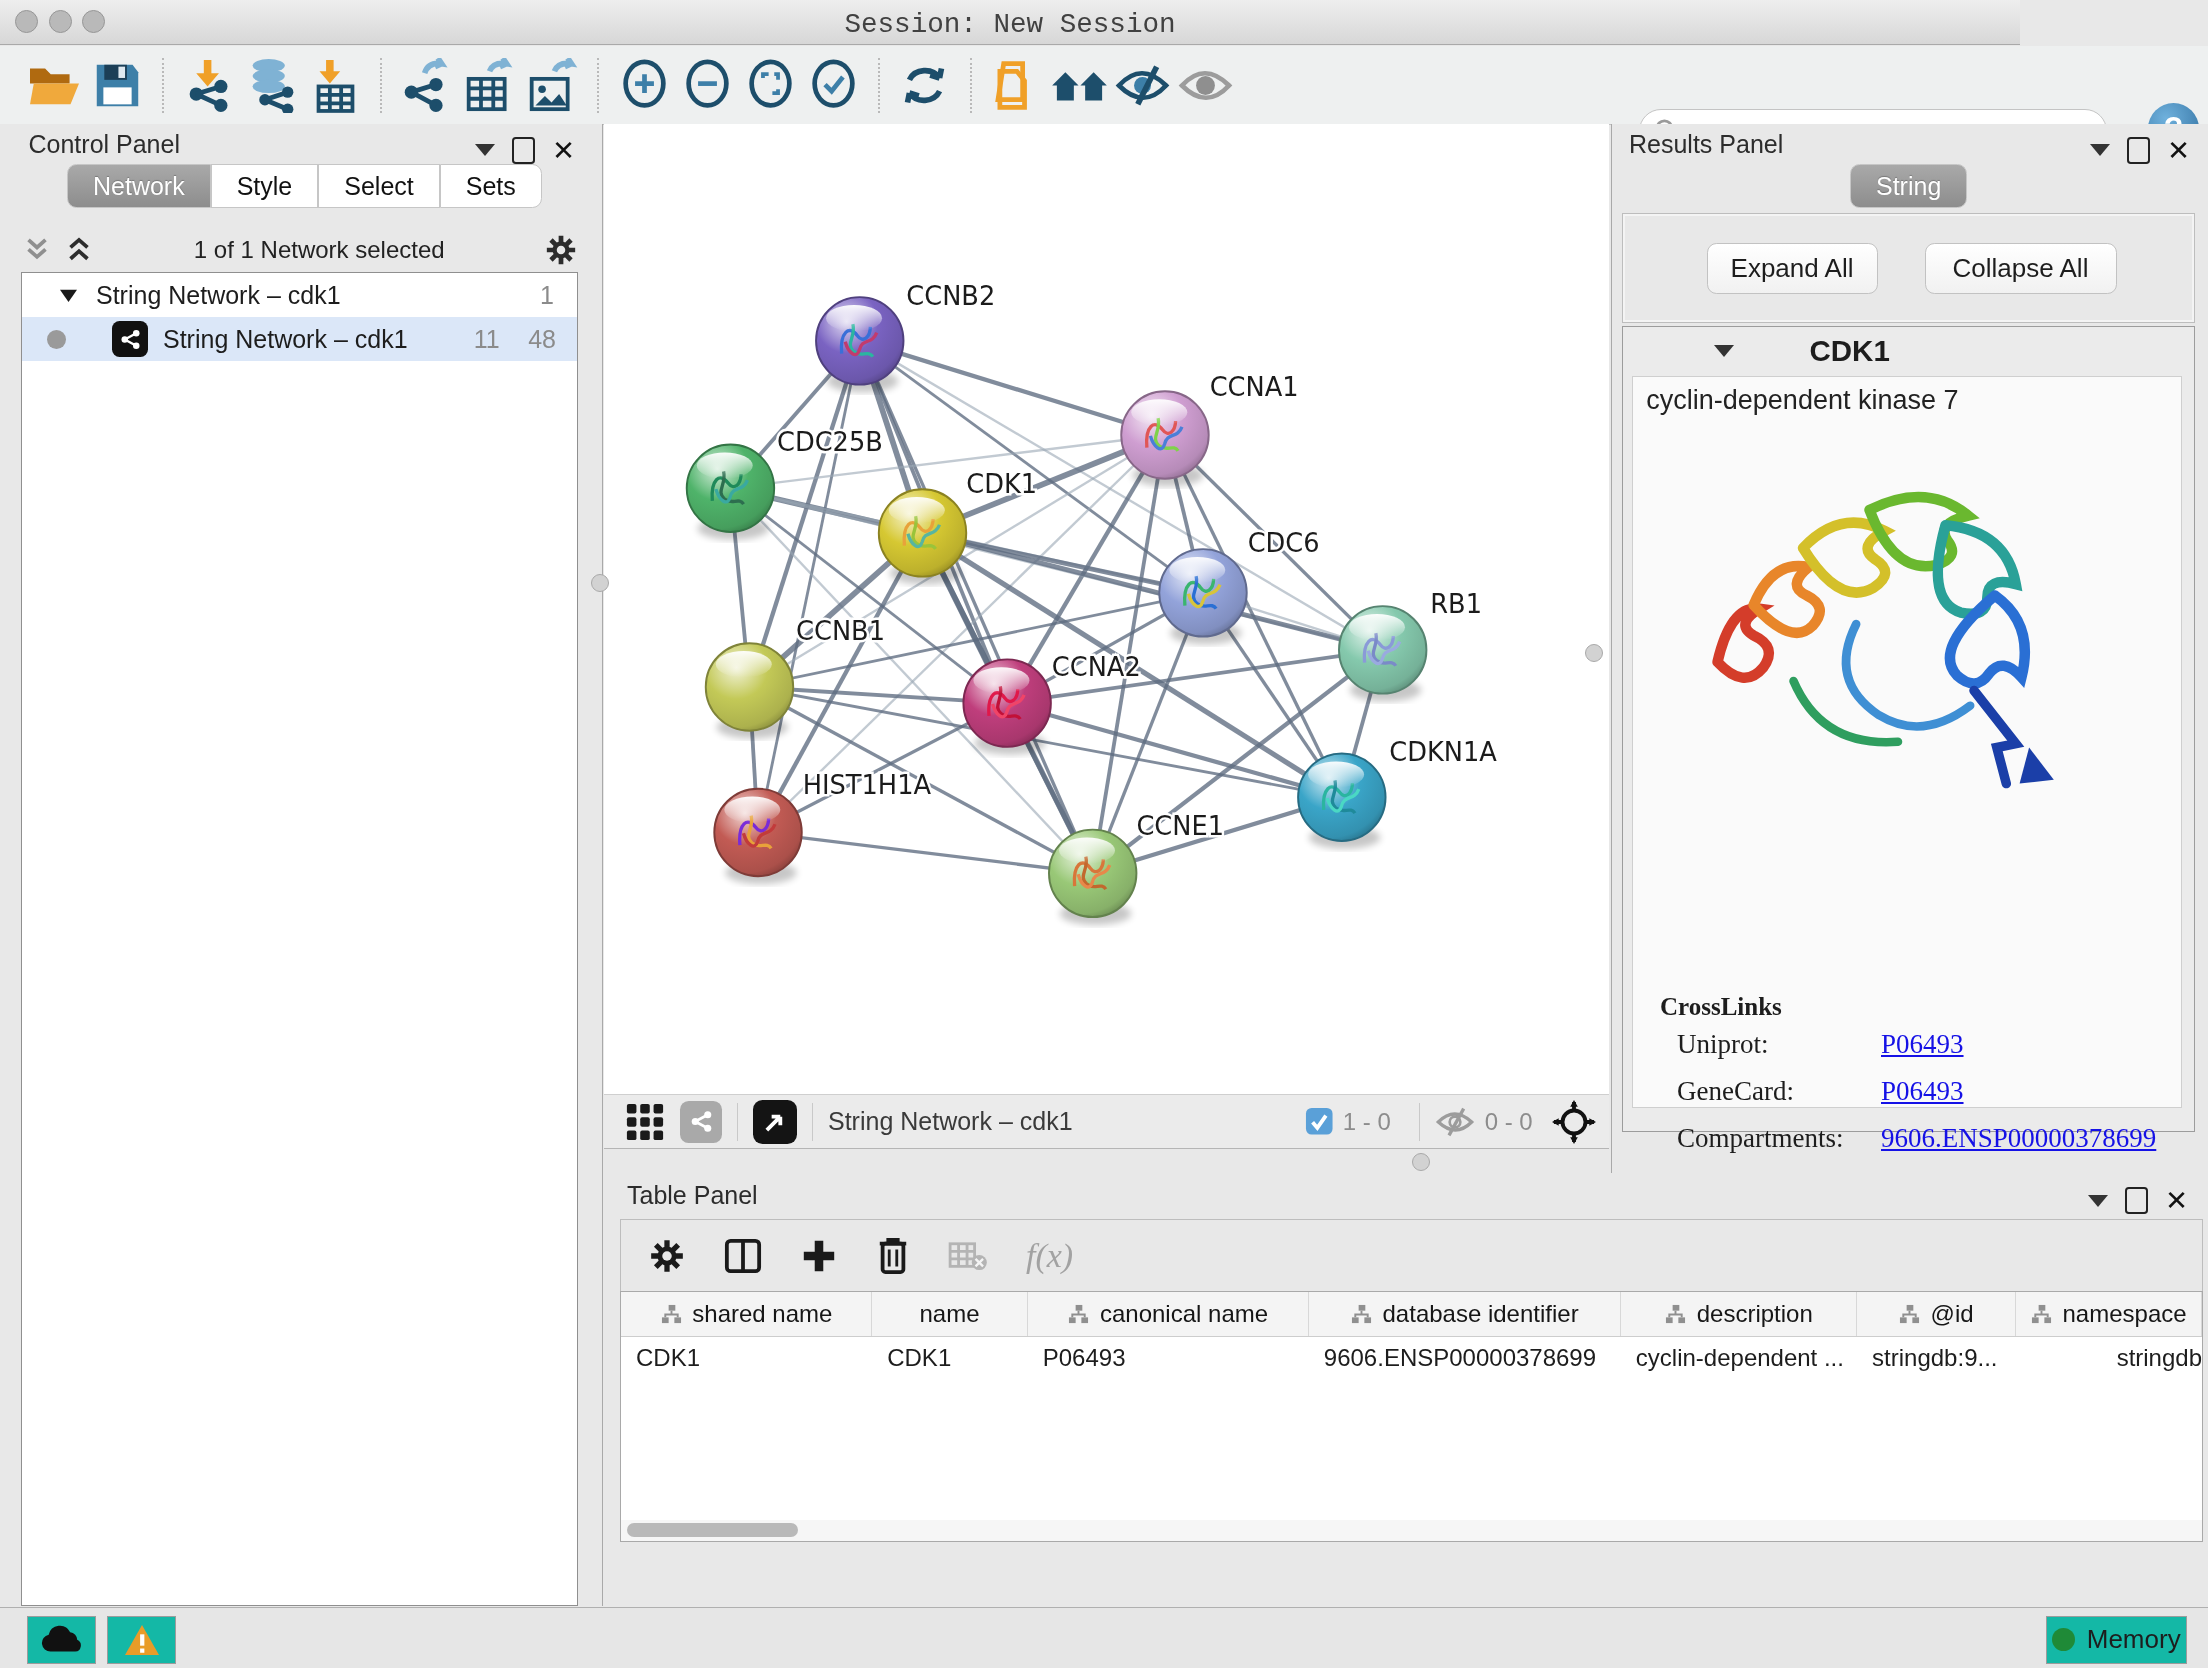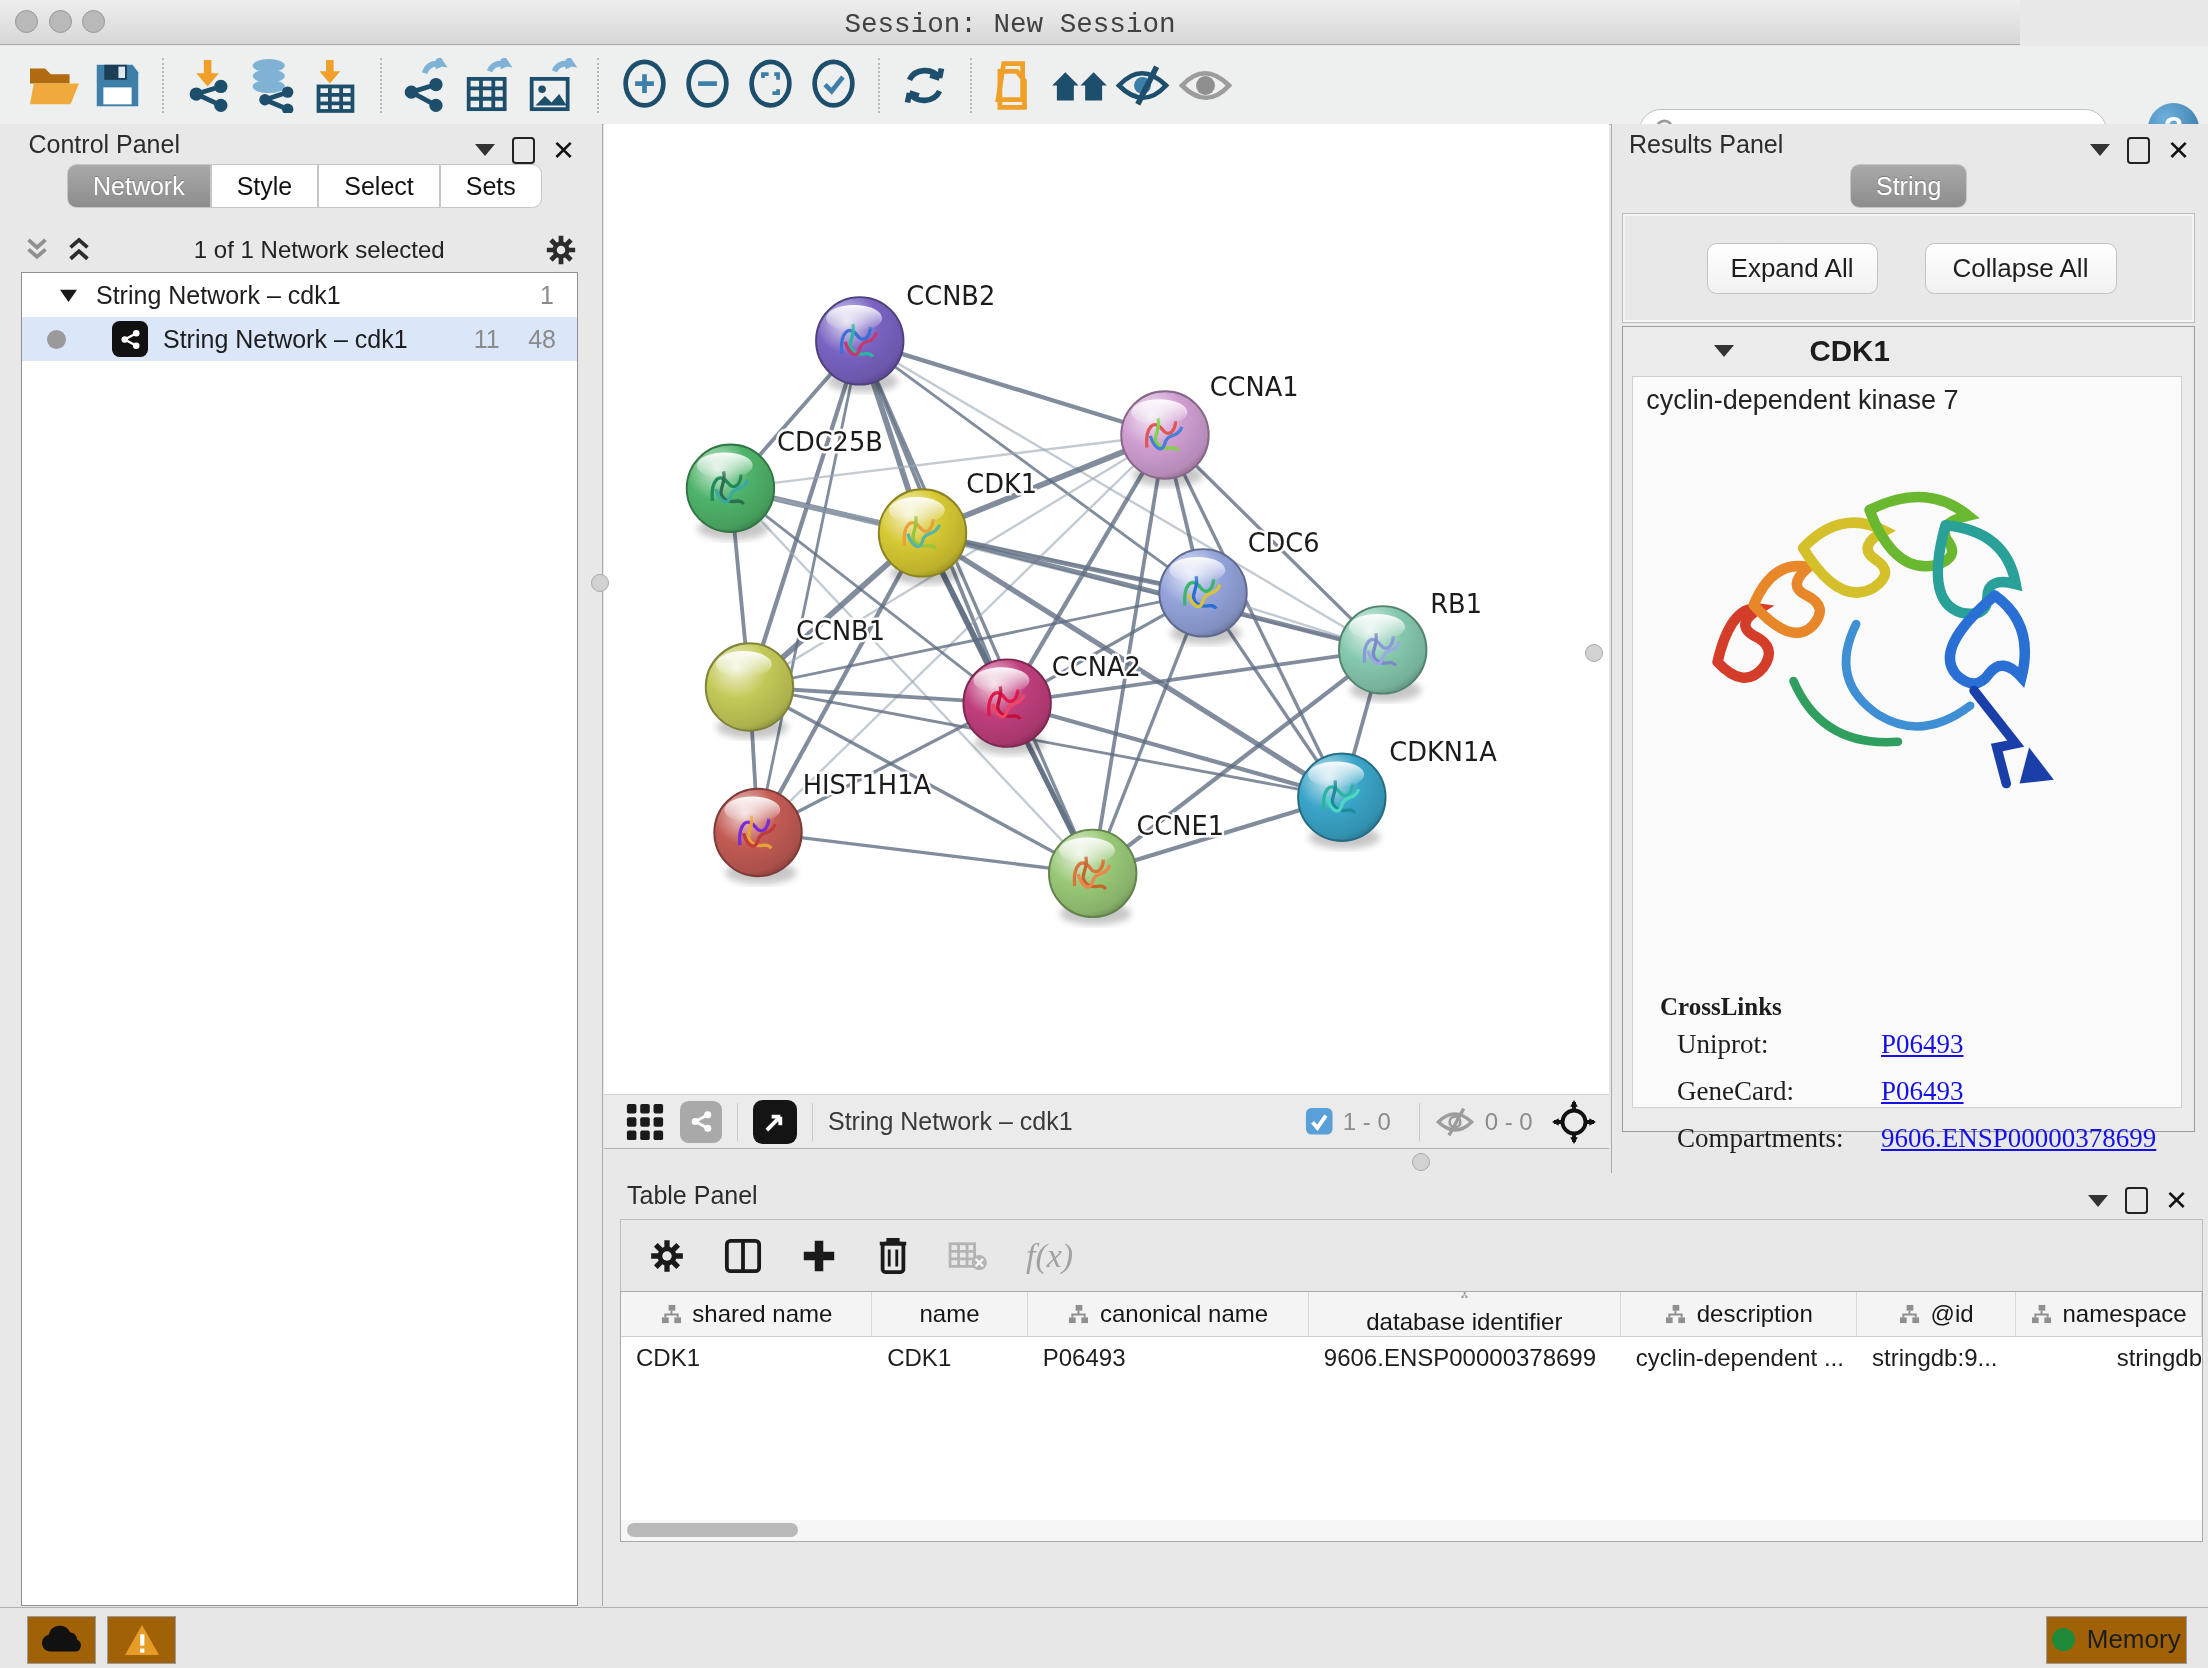--- a/index.html
+++ b/index.html
@@ -92,21 +92,21 @@
   #tp-header{display:flex;height:44px;background:#f4f4f4;border-bottom:1.9px solid #cdcdcd;}
   .th{display:flex;align-items:center;justify-content:center;gap:9.5px;font-size:24px;color:#161616;border-right:1.9px solid #d8d8d8;box-sizing:border-box;}
   #tp-row{display:flex;height:42px;}
   .td{font-size:24px;padding-left:15px;display:flex;align-items:center;box-sizing:border-box;}
   #tp-scroll{left:0px;top:301px;width:1581px;height:21px;background:#f6f6f6;border:1.9px solid #a9a9a9;border-top:none;}
   #tp-thumb{left:5.7px;top:2.9px;width:171px;height:14.3px;border-radius:7.6px;background:#b9b9b9;}
   #tp-tabs{left:521px;top:335px;}
 
   
   #statusbar{left:0;top:1607px;width:2208px;height:61px;background:#e6e6e6;border-top:1.9px solid #b0b0b0;}
-  .sb-btn{position:absolute;top:7.6px;height:46px;background:#a16207;border:1.9px solid #9c9c9c;display:flex;align-items:center;justify-content:center;}
+  .sb-btn{position:absolute;top:7.6px;height:46px;background:#14b8a6;border:1.9px solid #9c9c9c;display:flex;align-items:center;justify-content:center;}
   #memory-btn{right:21px;width:139px;gap:11.4px;font-size:26px;}
   #mem-dot{width:23px;height:23px;border-radius:50%;background:#1f8a37;}
 </style>
 </head>
 <body>
 
 <div id="titlebar" class="abs">
   <div class="traffic abs" style="left:15px"></div>
   <div class="traffic abs" style="left:49px"></div>
   <div class="traffic abs" style="left:82px"></div>
@@ -750,21 +750,21 @@
             <svg width="23" height="21" viewBox="0 0 24 22">
               <g fill="#8f8f8f">
                 <rect x="9" y="1" width="7" height="6"></rect>
                 <rect x="2" y="14" width="7" height="6"></rect>
                 <rect x="15" y="14" width="7" height="6"></rect>
                 <path d="M12 7 v4 M5.5 14 v-3 h13 v3" stroke="#8f8f8f" stroke-width="2" fill="none"></path>
               </g>
             </svg>
             <span>canonical name</span>
           </div>
-          <div class="th" style="width: 313px; flex-direction: column;">
+          <div class="th" style="width: 313px;">
             <svg width="23" height="21" viewBox="0 0 24 22">
               <g fill="#8f8f8f">
                 <rect x="9" y="1" width="7" height="6"></rect>
                 <rect x="2" y="14" width="7" height="6"></rect>
                 <rect x="15" y="14" width="7" height="6"></rect>
                 <path d="M12 7 v4 M5.5 14 v-3 h13 v3" stroke="#8f8f8f" stroke-width="2" fill="none"></path>
               </g>
             </svg>
             <span>database identifier</span>
           </div>

